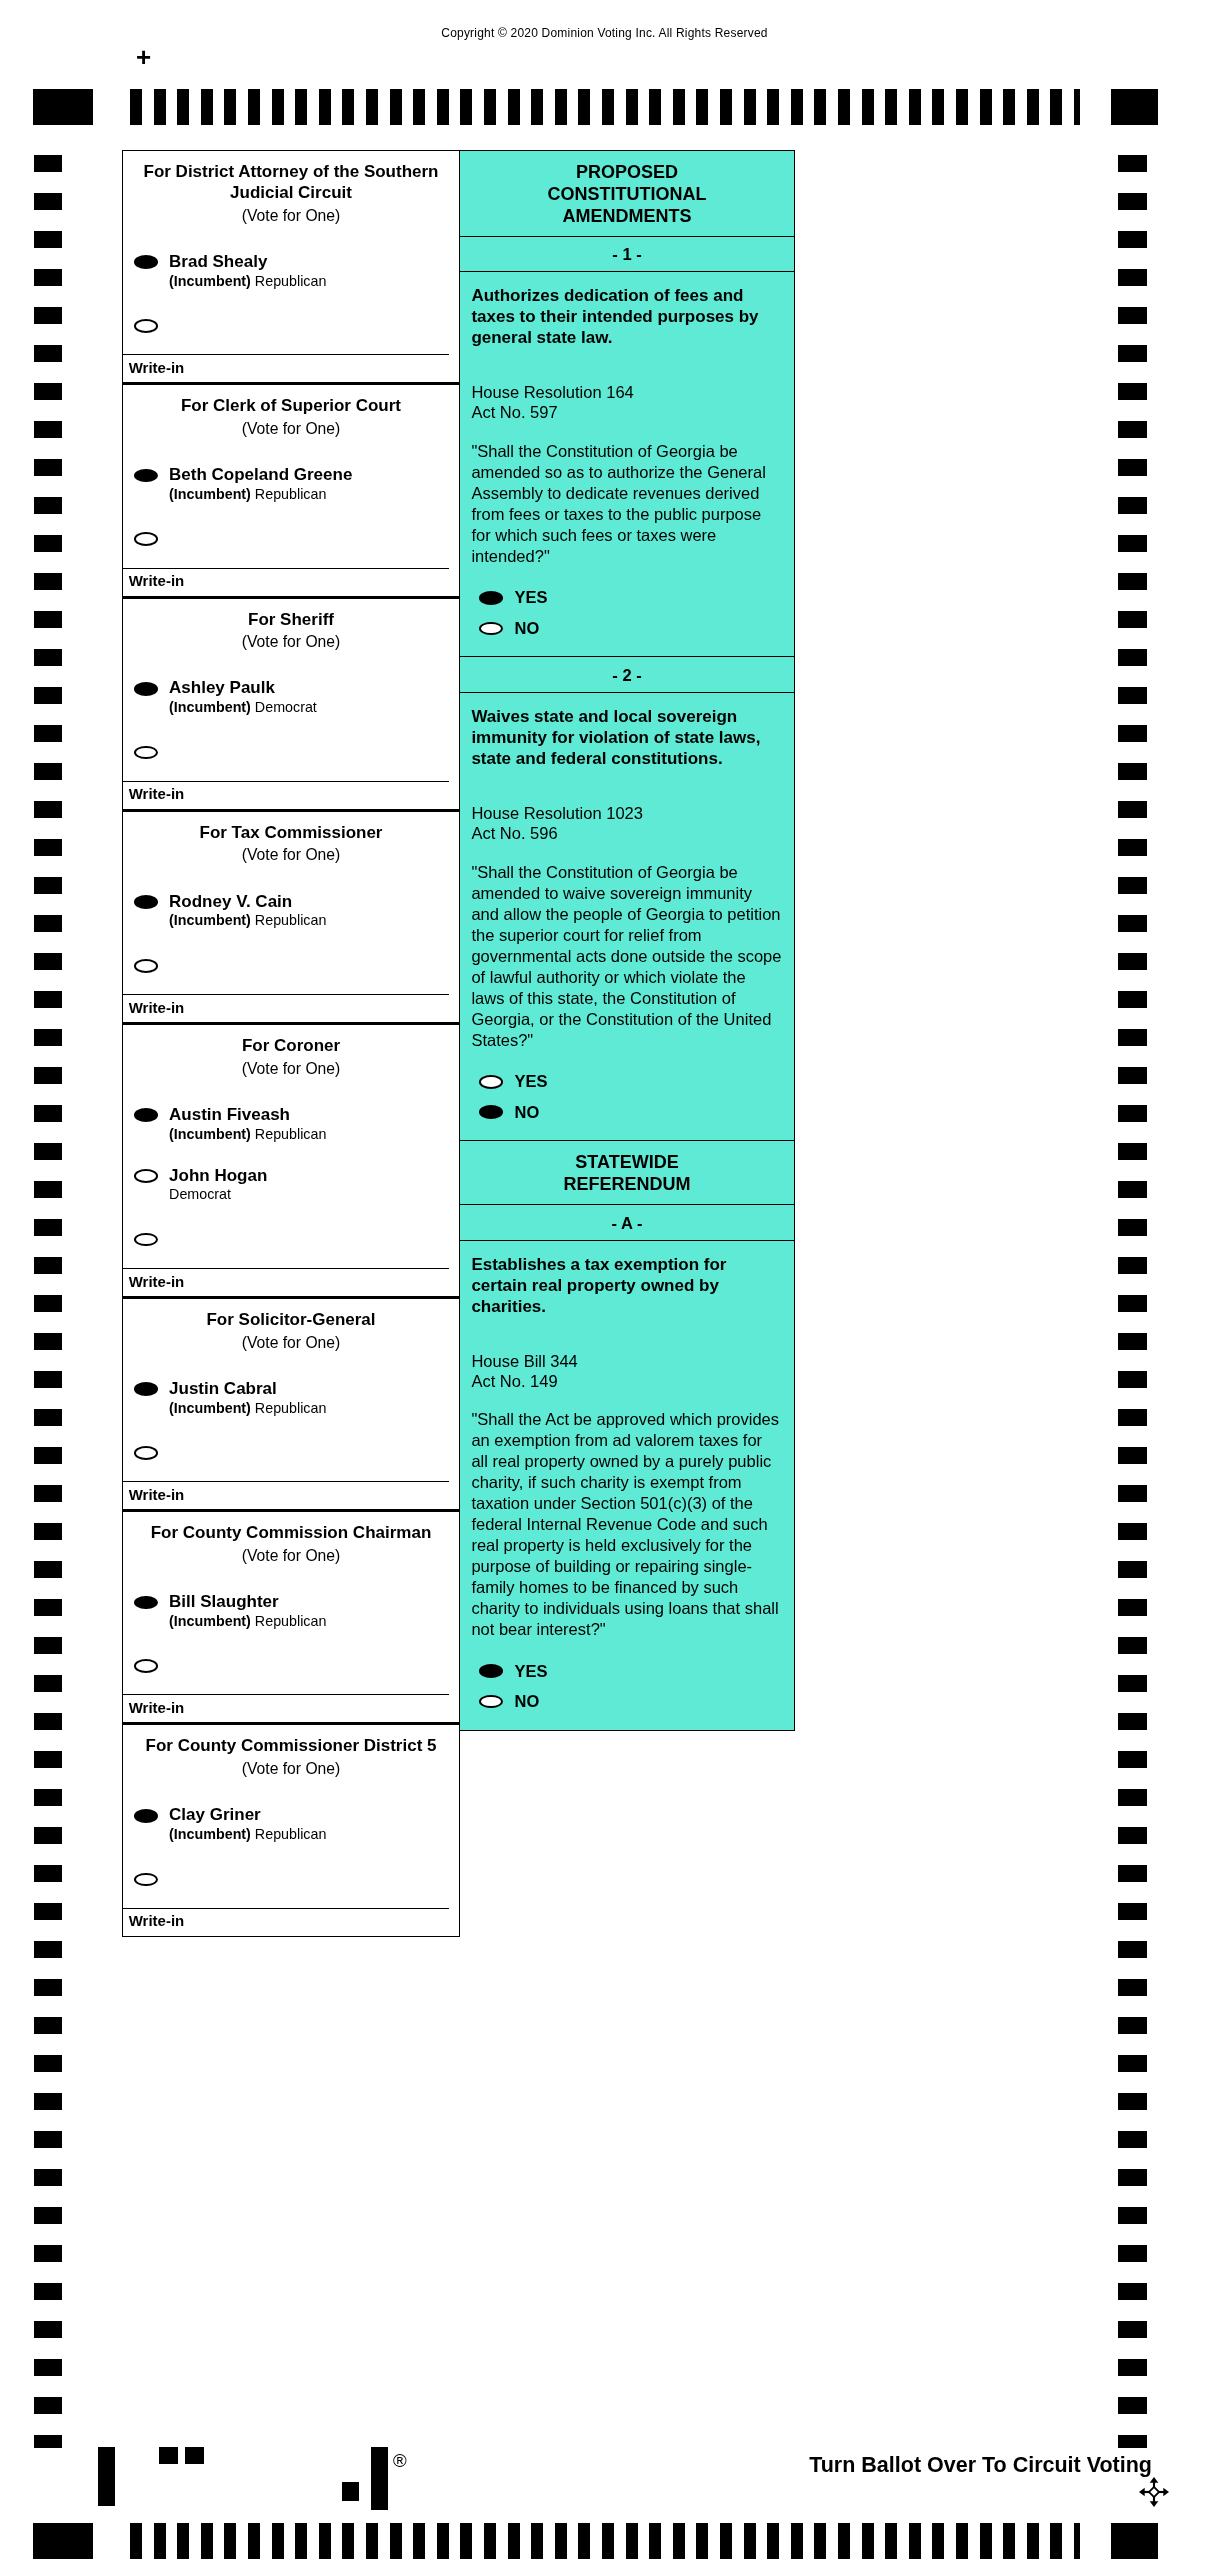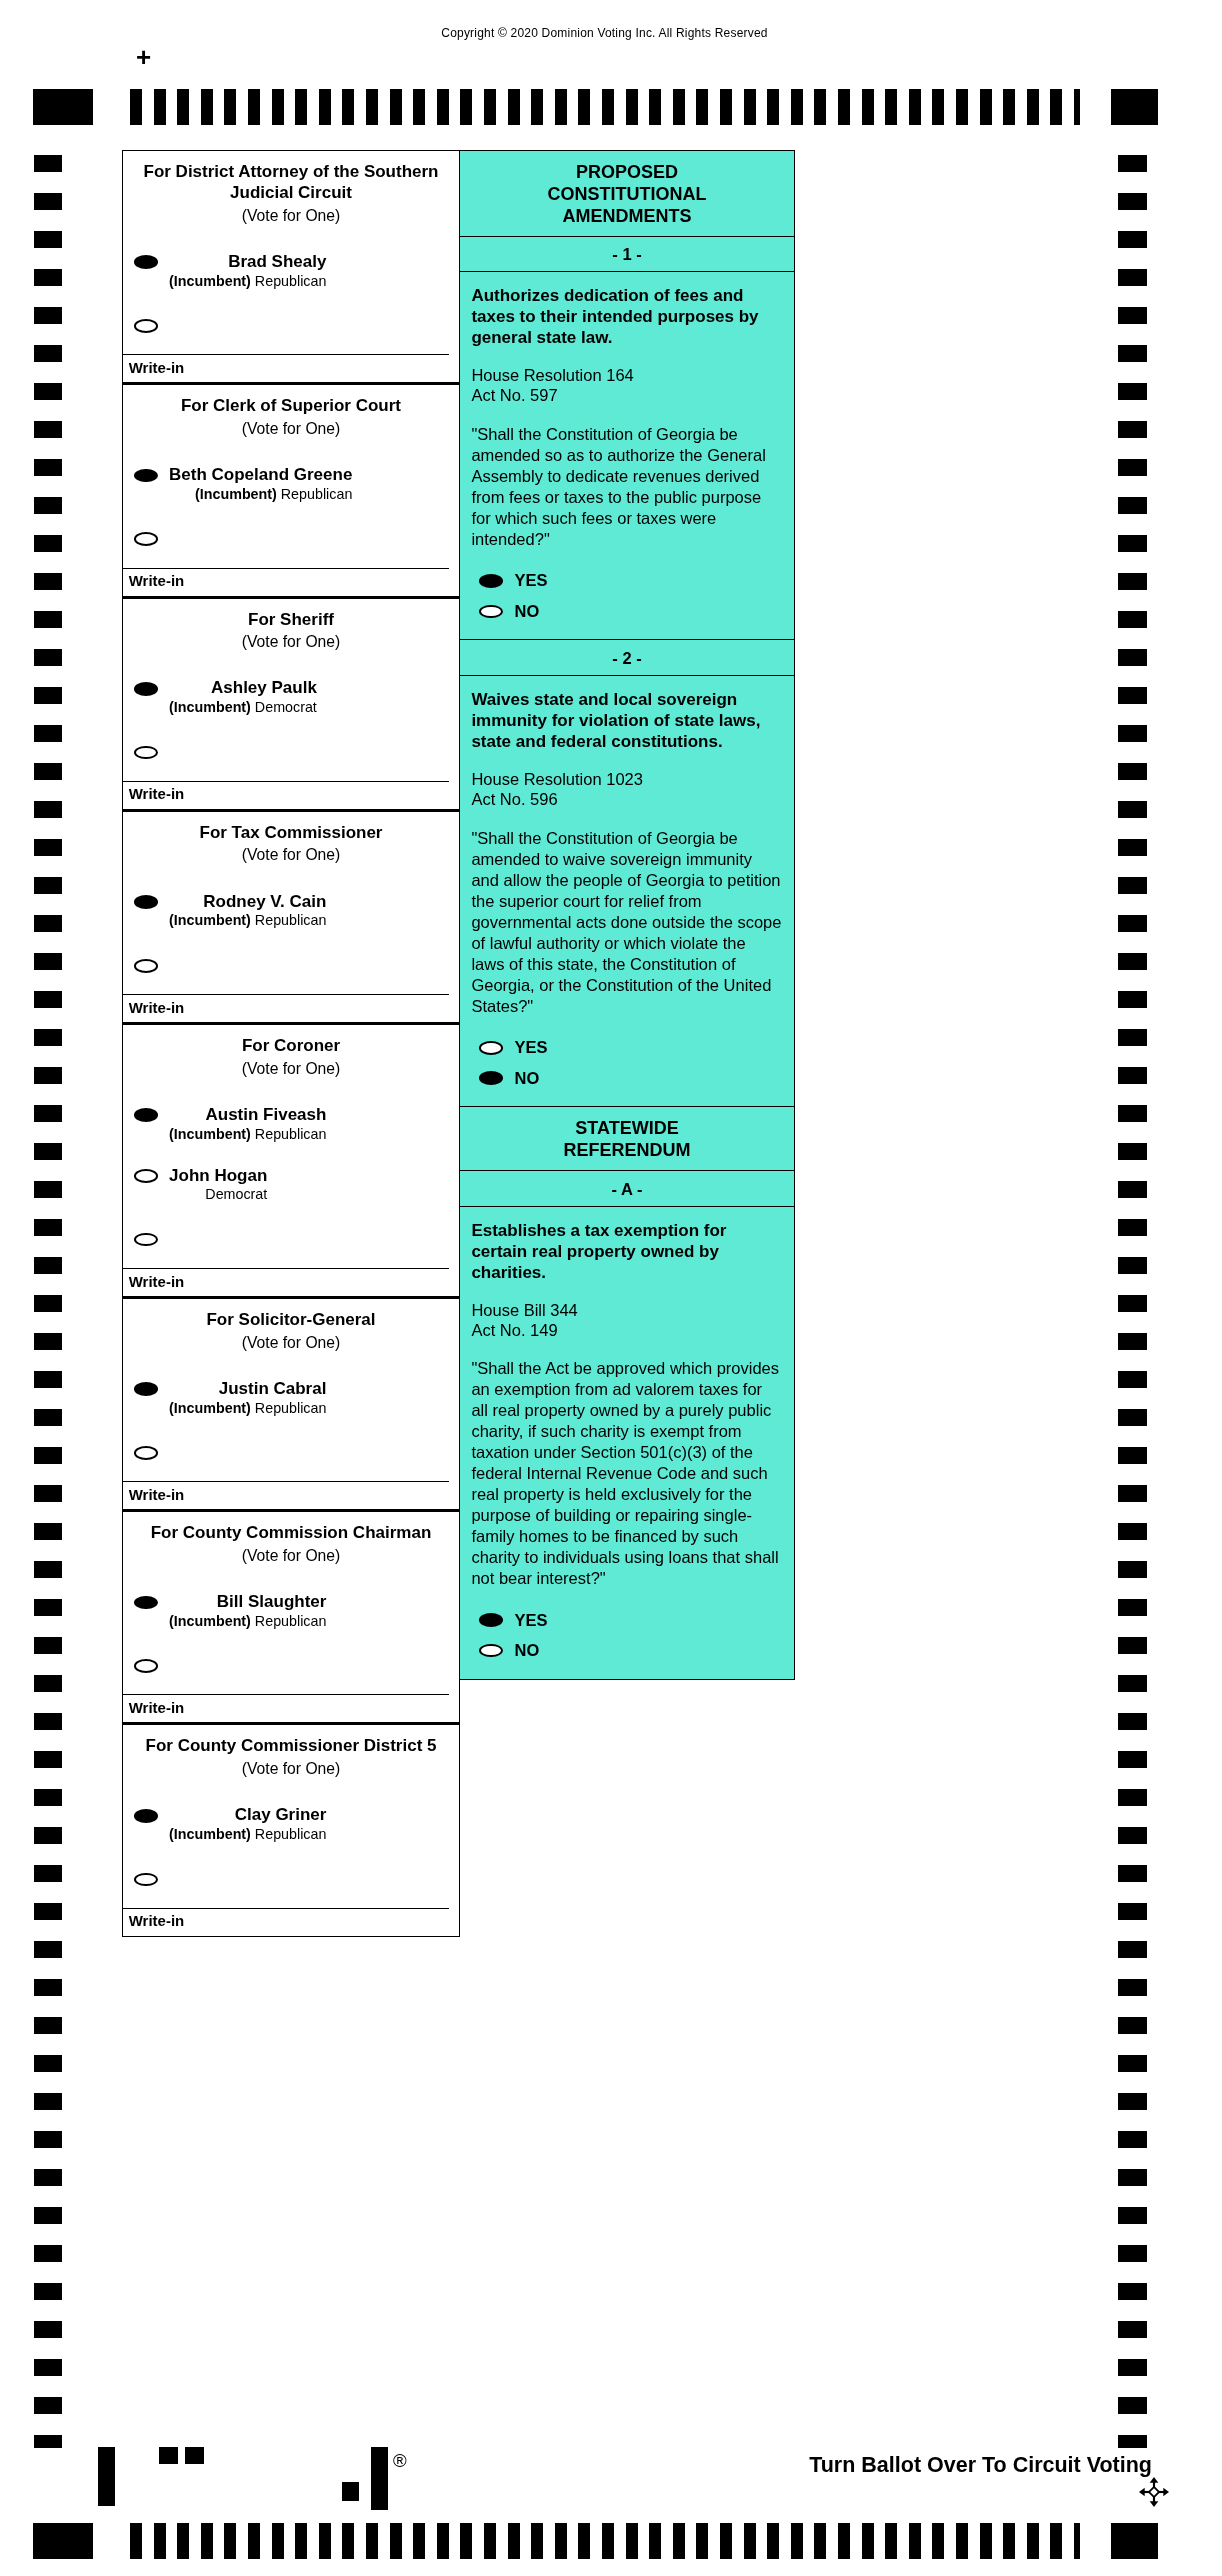--- a/index.html
+++ b/index.html
@@ -42,21 +42,21 @@
   .c-hdr { text-align: center; padding: 10px 8.6px 4.3px; }
   .c-title { font-weight: bold; font-size: 17px; line-height: 21px; }
   .c-vote { font-size: 15.7px; margin-top: 3.6px; }
   .cand { display: flex; align-items: flex-start; padding: 23px 5.7px 0 11.4px; }
   .cand .bubble { margin-top: 3.6px; }
   .bubble {
     display: inline-block; width: 24px; height: 13.6px;
     border: 2.1px solid #000; border-radius: 50%; background: #fff; flex: 0 0 auto;
   }
   .bubble.filled { background: #000; }
-  .cand-info { margin-left: 10.7px; text-align: right; }
+  .cand-info { margin-left: 10.7px; }
   .cand-name { font-weight: bold; font-size: 17px; line-height: 19.3px; }
   .cand-detail { font-size: 14.3px; line-height: 17px; margin-top: 1.4px; }
   .cand-detail b { font-weight: bold; }
   .writein-row { padding-top: 26px; }
   .writein-line { border-top: 1.4px solid #000; margin: 21.5px 10px 0 0; height: 0; }
   .writein-label { font-weight: bold; font-size: 15px; padding: 3.6px 0 6.4px 5.7px; }
 
   
   .measures-column {
     position: absolute; left: 459px; top: 150px; width: 336px;
@@ -66,21 +66,21 @@
     text-align: center; font-weight: bold; font-size: 18px; line-height: 22px;
     padding: 10px 5.7px 8.6px; border-bottom: 1.4px solid #000;
   }
   .m-number {
     text-align: center; font-weight: bold; font-size: 16.5px;
     padding: 8.6px 0 7.2px; border-bottom: 1.4px solid #000;
   }
   .m-body { padding: 13px 11.4px 18.6px; border-bottom: 1.4px solid #000; }
   .measures-column > :last-child { border-bottom: none; }
   .m-summary { font-weight: bold; font-size: 17px; line-height: 21px; }
-  .m-refs { font-size: 16.5px; line-height: 20px; margin-top: 17px; }
+  .m-refs { font-size: 16.5px; line-height: 20px; margin-top: 34px; }
   .m-question { font-size: 16.5px; line-height: 21px; margin-top: 18.6px; }
   .m-choices { margin-top: 21.5px; }
   .choice { display: flex; align-items: center; margin-top: 11.4px; padding-left: 7.2px; }
   .choice-label { font-weight: bold; font-size: 16.5px; margin-left: 12px; }
 
   
   .footer-instruction {
     position: absolute; top: 2453px; right: 70px;
     font-weight: bold; font-size: 21.5px;
   }

